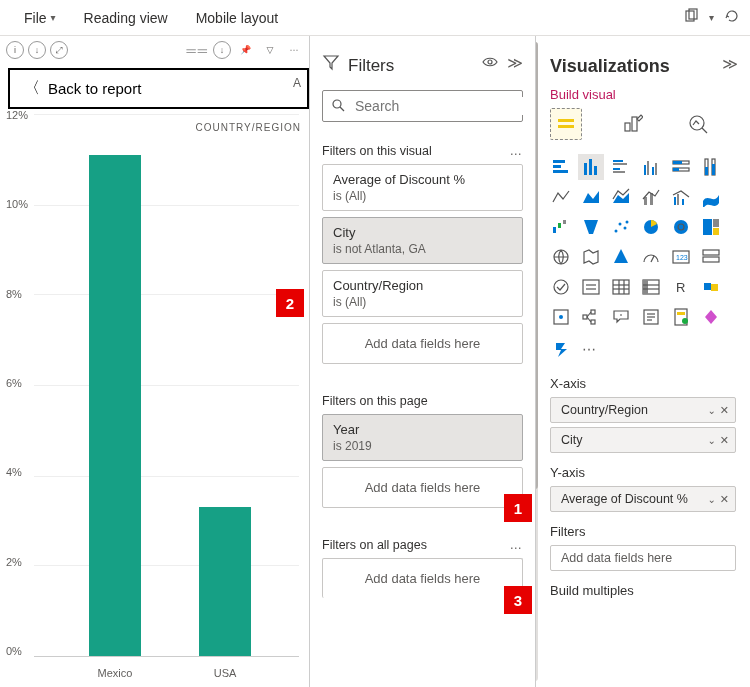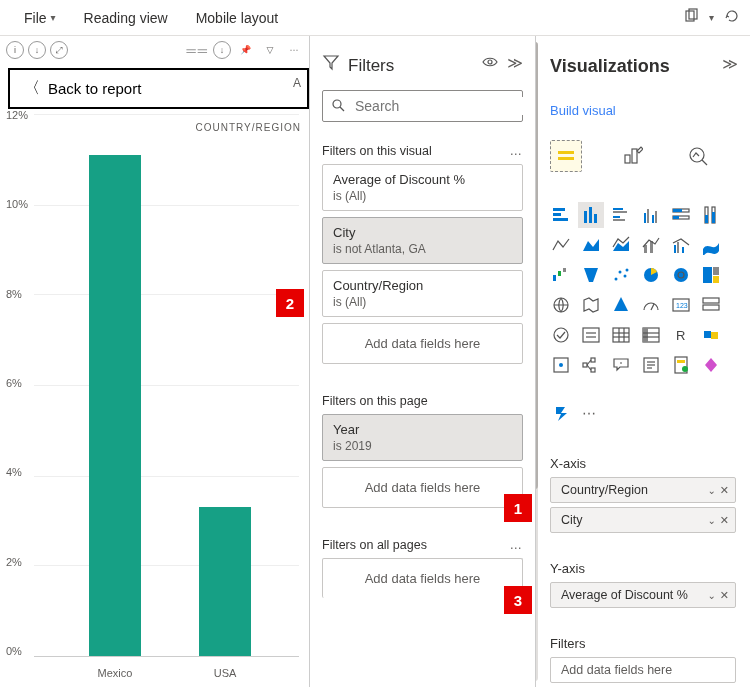--- a/index.html
+++ b/index.html
@@ -53,25 +53,25 @@
   .section-head .txt { flex: 1; }
   .section-head .dots { color: #605e5c; letter-spacing: 1px; cursor: pointer; }
   
   .filter-card { border: 1px solid #c8c6c4; border-radius: 2px; padding: 7px 10px; margin-bottom: 6px; font-size: 13px; background: #fff; }
   .filter-card.sel { background: #e6e4e2; border-color: #aaa; }
   .filter-card .fname { font-size: 13px; }
   .filter-card .fval { font-size: 12px; color: #605e5c; margin-top: 2px; }
   .filter-card.add { text-align: center; color: #605e5c; padding: 12px 10px; }
   
   
-  .viz-pane { flex: 1; display: flex; flex-direction: column; overflow-y: auto; padding-bottom: 8px; position: relative; gap: 16px; }
+  .viz-pane { flex: 1; display: flex; flex-direction: column; overflow-y: auto; padding-bottom: 8px; position: relative; }
   .viz-scroll { position: absolute; left: -4px; top: 6px; bottom: 6px; width: 6px; background: #e1dfdd; border-radius: 3px; }
   .viz-scroll .thumb { position: absolute; left: 0; right: 0; top: 0; height: 70%; background: #b3b0ad; border-radius: 3px; }
   .viz-pane .pane-header { padding-left: 14px; }
-  .sub-label { font-size: 13px; padding: 0 14px 6px 14px; color: #3b82f6; }
+  .sub-label { font-size: 13px; padding: 0 14px 6px 14px; color: #be185d; }
   .tabs { display: flex; gap: 34px; padding: 0 14px 10px 14px; align-items: center; }
   .tab-ico { width: 32px; height: 32px; display: flex; align-items: center; justify-content: center; font-size: 20px; color: #605e5c; cursor: pointer; }
   .tab-ico.active { border: 1px dashed #888; background: #fffbe6; border-radius: 2px;}
   
   .viz-grid { display: flex; flex-wrap: wrap; gap: 4px; padding: 4px 10px 6px 12px; width: 202px; }
   .vg-cell { width: 26px; height: 26px; display: flex; align-items: center; justify-content: center; cursor: pointer; }
   .vg-cell.sel { background: #e6e4e2; }
   .vg-cell svg { width: 20px; height: 20px; }
   
   .vg-dots { display:flex; gap:6px; padding: 0 14px 8px 14px; color:#605e5c; align-items:center;}

